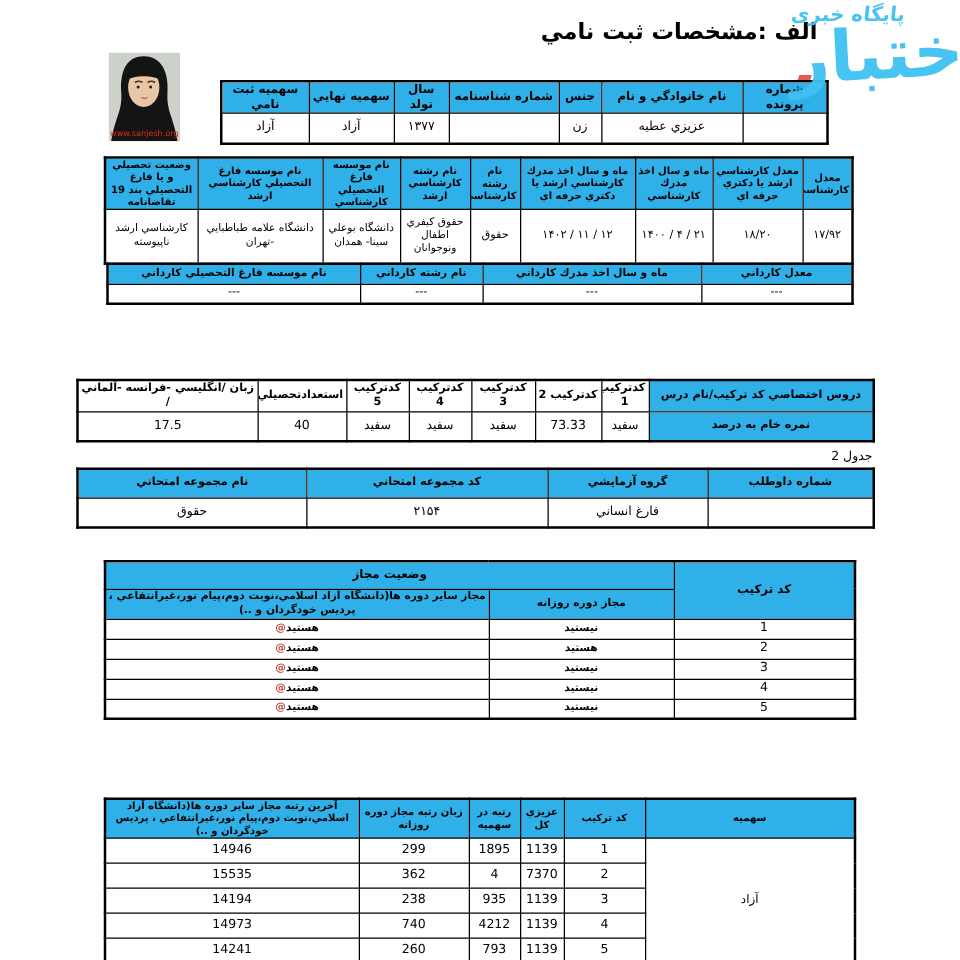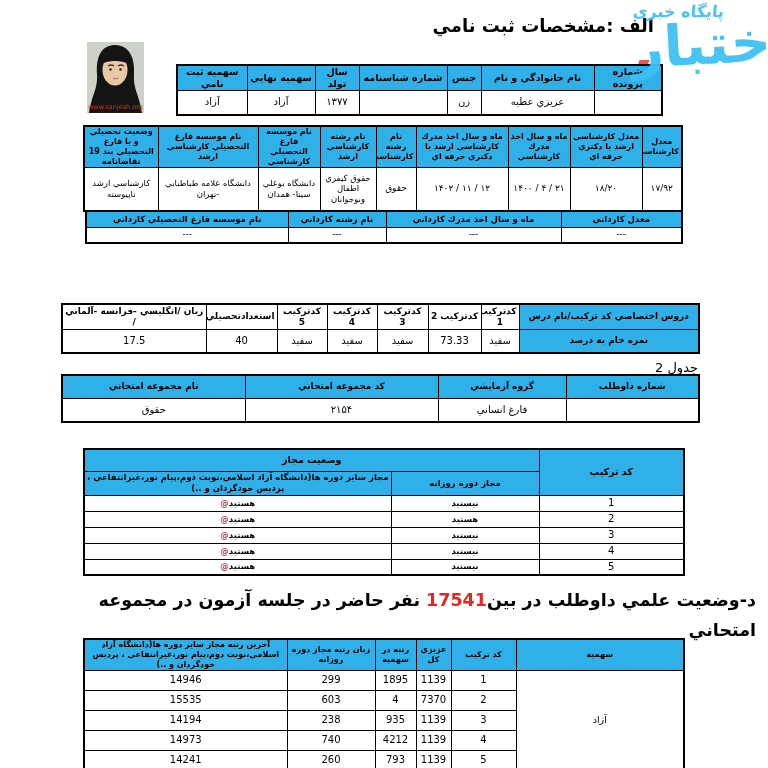--- a/index.html
+++ b/index.html
@@ -172,21 +172,21 @@
       <td class="f10">73.33</td>
       <td class="f10">سفيد</td>
       <td class="f10">سفيد</td>
       <td class="f10">سفيد</td>
       <td class="f10">40</td>
       <td class="f10">17.5</td>
     </tr>
   </tbody>
     </table>
 
-  <div class="abs" style="top:360px;right:70px;font-size:13px;">جدول 2</div>
+  <div class="abs" style="top:360px;right:70px;font-size:10px;">جدول 2</div>
   <table class="t" style="top:374px;right:68px;width:637px;">
     <colgroup>
         <col style="width:133px">
         <col style="width:128px">
         <col style="width:193px">
         <col style="width:183px">
       </colgroup>
     <tbody>
         <tr style="height:23px">
       <td class="hdr f9">شماره داوطلب</td>
@@ -239,21 +239,20 @@
       <td class="f85" style="font-weight:bold"><span>هستيد</span><span class="at">@</span></td>
     </tr>
     <tr style="height:16px">
       <td class="f10">5</td>
       <td class="f85" style="font-weight:bold">نيستيد</td>
       <td class="f85" style="font-weight:bold"><span>هستيد</span><span class="at">@</span></td>
     </tr>
   </tbody>
     </table>
 
-  <h2 class="abs title" style="top:578px;right:4px;width:688px;font-size:17.5px;line-height:1.7;text-align:right;"><span>د-وضعيت علمي داوطلب در بين</span><span class="red">17541</span><span> نفر حاضر در جلسه آزمون در مجموعه امتحاني</span></h2>
 
   <table class="t" style="top:638px;right:83px;width:600px;">
     <colgroup>
         <col style="width:168px">
         <col style="width:65px">
         <col style="width:35px">
         <col style="width:41px">
         <col style="width:88px">
         <col style="width:203px">
       </colgroup>
@@ -271,21 +270,21 @@
       <td class="f10">1</td>
       <td class="f10">1139</td>
       <td class="f10">1895</td>
       <td class="f10">299</td>
       <td class="f10">14946</td>
     </tr>
     <tr style="height:20px">
       <td class="f10">2</td>
       <td class="f10">7370</td>
       <td class="f10">4</td>
-      <td class="f10">603</td>
+      <td class="f10">362</td>
       <td class="f10">15535</td>
     </tr>
     <tr style="height:20px">
       <td class="f10">3</td>
       <td class="f10">1139</td>
       <td class="f10">935</td>
       <td class="f10">238</td>
       <td class="f10">14194</td>
     </tr>
     <tr style="height:20px">

